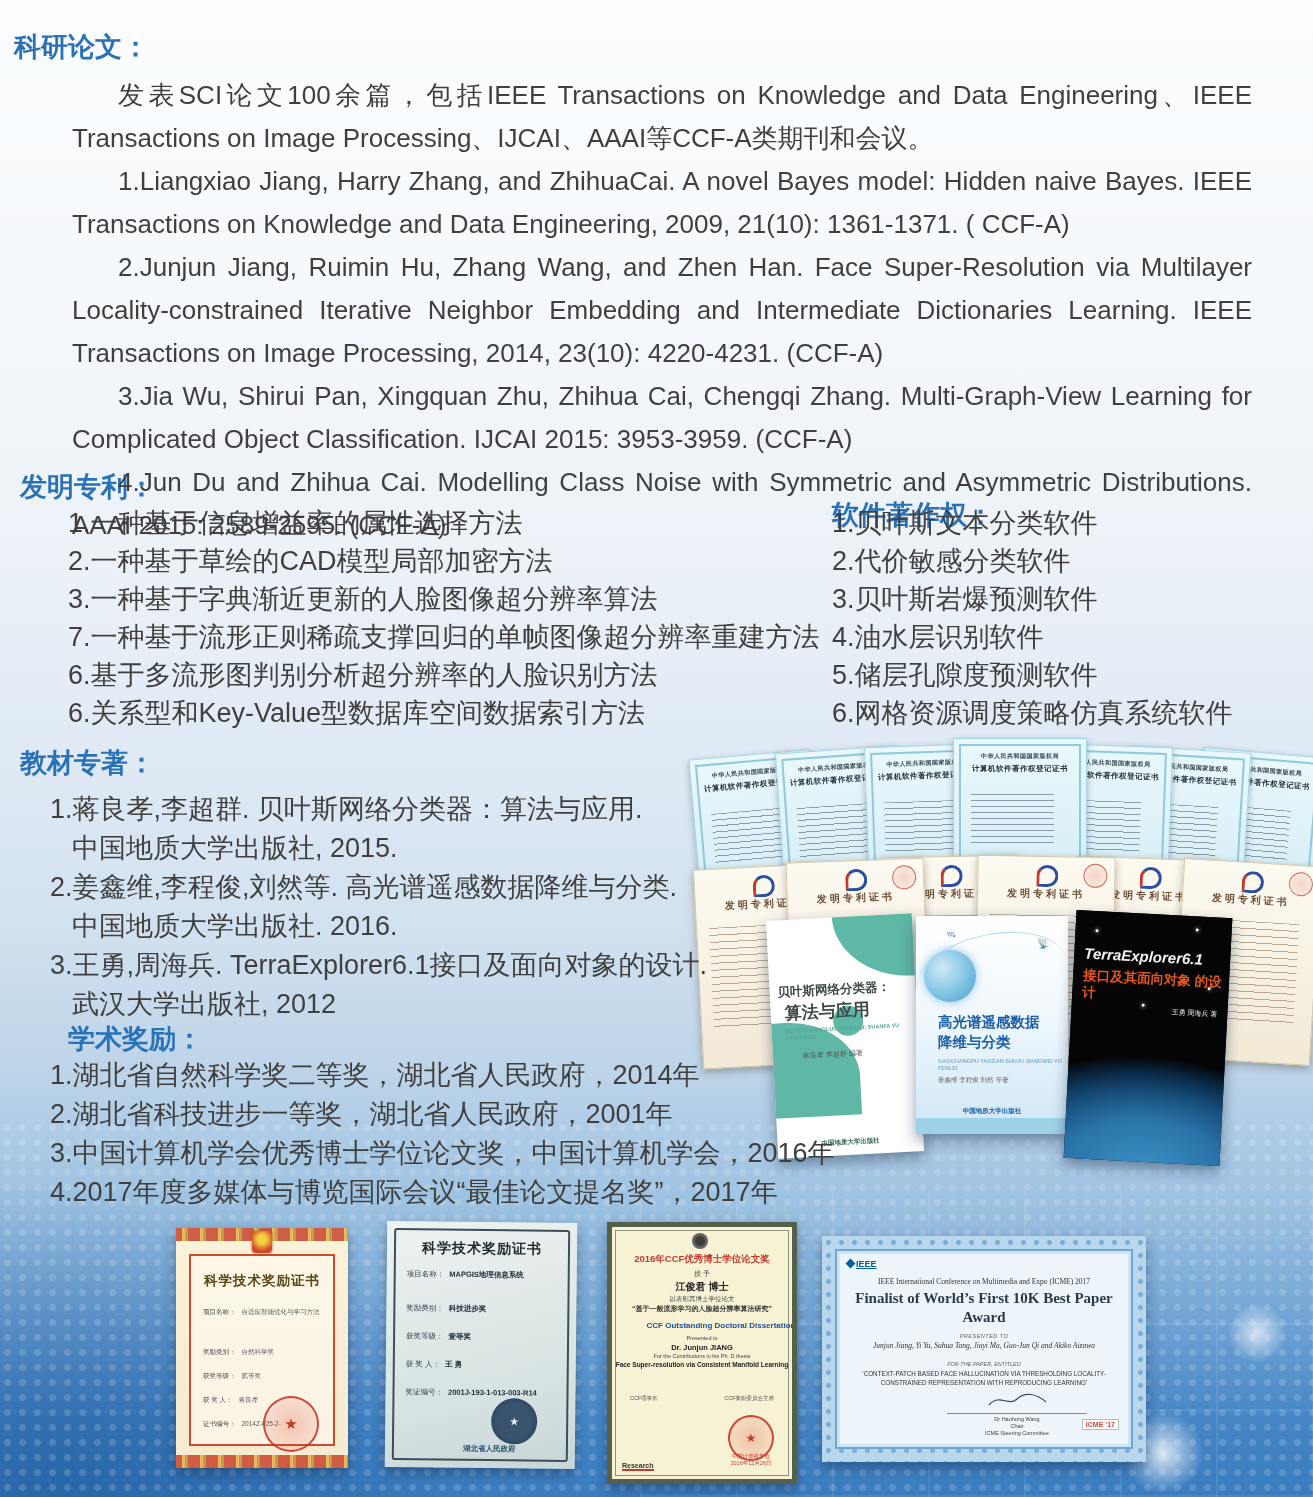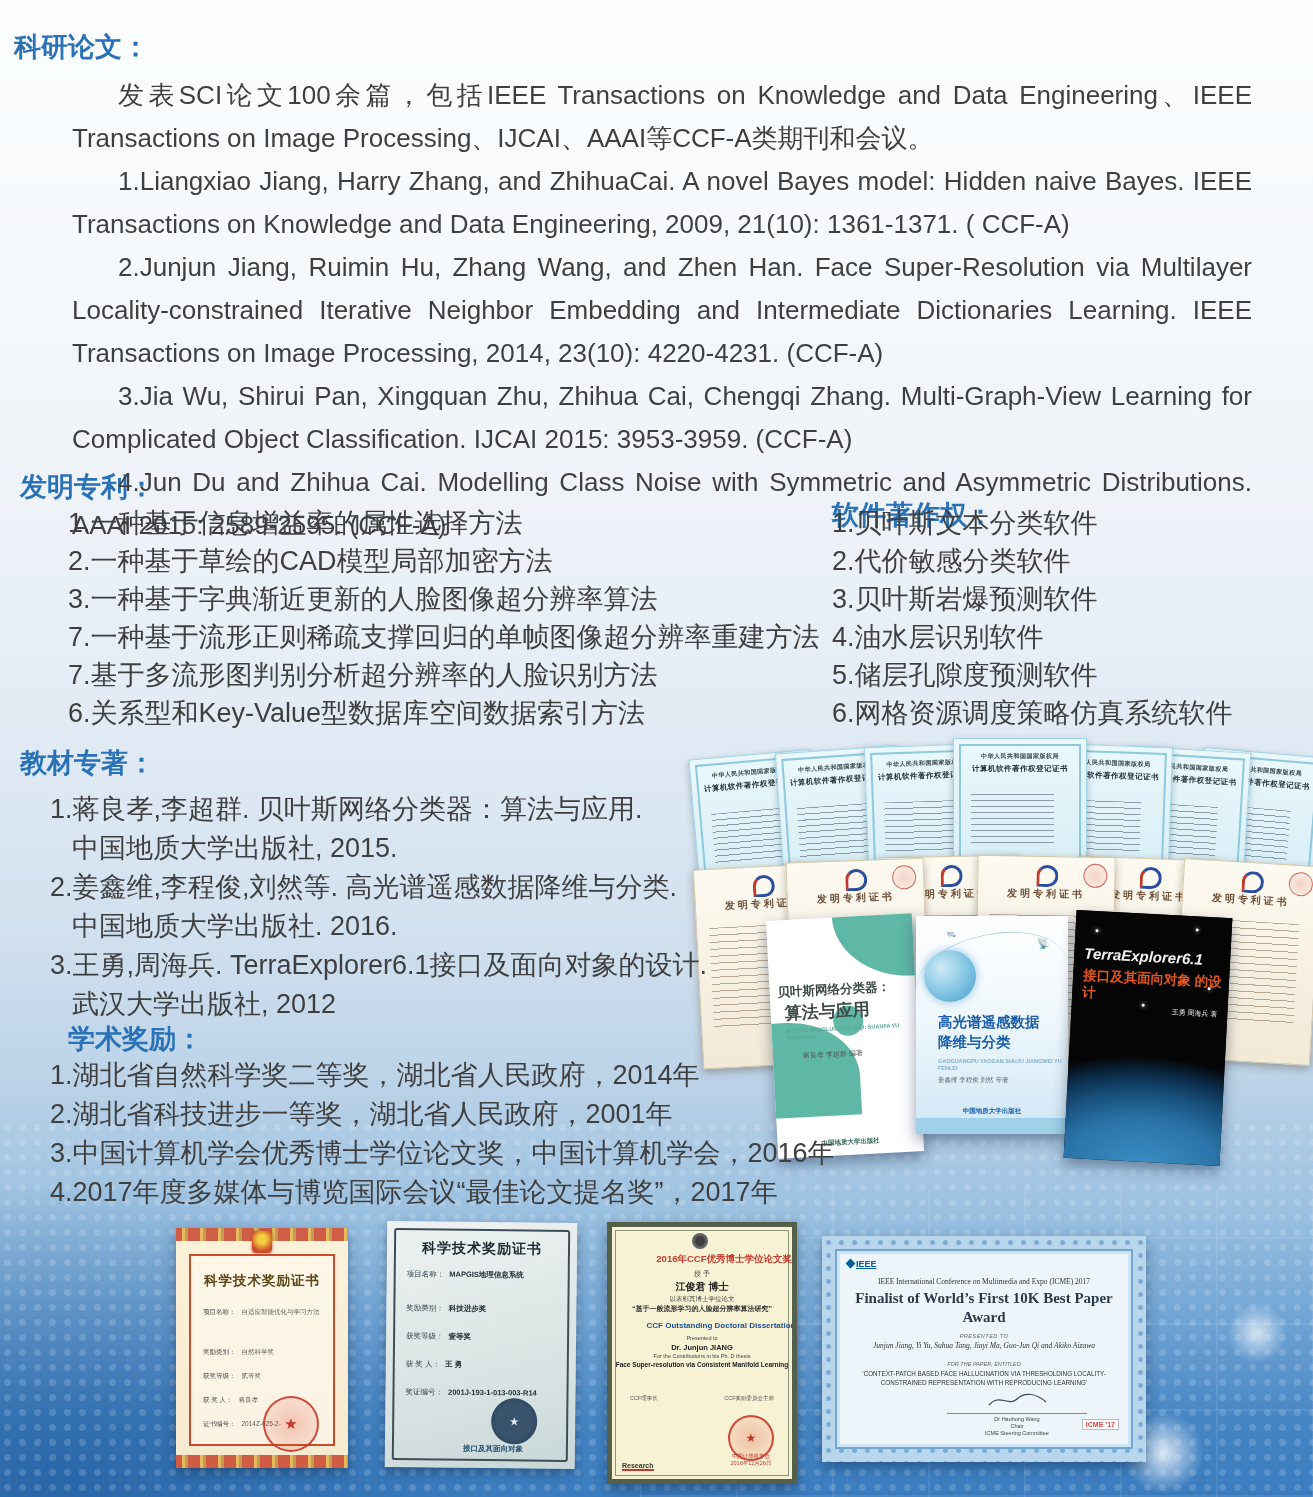--- a/index.html
+++ b/index.html
@@ -99,21 +99,21 @@
   .a2-frame{position:absolute;inset:7px;border:2px solid #3e4e57;border-radius:3px;}
   .a2-t{position:absolute;left:0;top:18px;width:100%;text-align:center;font-family:"Liberation Serif",serif;font-weight:bold;font-size:14px;color:#1d2a30;letter-spacing:1px;}
   .a2-row{position:absolute;left:20px;font-size:7.5px;color:#22323a;font-weight:bold;white-space:nowrap;}
   .a2-row b{font-weight:normal;color:#31424c;margin-right:5px;}
   .a2-seal{position:absolute;left:106px;top:176px;width:46px;height:46px;border-radius:50%;
     background:radial-gradient(circle,#2c4763 55%,#1d3450 80%);opacity:.92;color:#e8eef5;display:flex;align-items:center;justify-content:center;font-size:11px;}
   .a2-date{position:absolute;left:78px;top:222px;font-size:7.5px;color:#24506e;font-weight:bold;}
   #ccf{left:607px;top:1222px;width:180px;height:252px;background:#f7f2d4;border:5px solid #55604a;}
   .ccf-inner{position:absolute;inset:3px;border:1px solid #8a9377;}
   .ccf-logo{position:absolute;left:80px;top:6px;width:16px;height:16px;border-radius:50%;background:radial-gradient(#3d3d3d 35%,#6b6b6b 60%,#3d3d3d);}
-  .ccf-t{position:absolute;left:0;top:26px;width:100%;text-align:right;font-size:9.5px;font-weight:bold;color:#c23b2e;}
+  .ccf-t{position:absolute;left:0;top:26px;width:100%;text-align:center;font-size:9.5px;font-weight:bold;color:#c23b2e;}
   .ccf-c{position:absolute;width:100%;text-align:center;color:#444;}
   .ccf-en{color:#1c4f9c;font-weight:bold;}
   .ccf-seal{left:116px;top:188px;width:42px;height:42px;font-size:12px;}
   .ccf-sig{position:absolute;top:168px;font-size:5.5px;color:#555;}
   .ccf-brand{position:absolute;left:10px;bottom:8px;font-size:7px;font-weight:bold;color:#333;border-bottom:2px solid #c23b2e;}
   .ccf-sealtext{position:absolute;left:104px;top:226px;font-size:5.5px;color:#c23b2e;width:70px;line-height:6.5px;text-align:center;}
   #ieee{left:822px;top:1236px;width:324px;height:226px;background:#b8d6ec;
     background-image:radial-gradient(rgba(70,130,190,.5) 2px,rgba(0,0,0,0) 3px);background-size:13px 13px;}
   .ieee-panel{position:absolute;inset:13px;background:#edf5fb;border:2px solid #6fa6d2;box-shadow:inset 0 0 0 3px #cde4f4;text-align:center;}
   .ieee-org{position:absolute;left:10px;top:8px;font-size:9px;font-weight:bold;color:#00629b;text-decoration:underline;}
@@ -147,21 +147,21 @@
     <p>3.Jia Wu, Shirui Pan, Xingquan Zhu, Zhihua Cai, Chengqi Zhang. Multi-Graph-View Learning for Complicated Object Classification. IJCAI 2015: 3953-3959. (CCF-A)</p>
     <p>4.Jun Du and Zhihua Cai. Modelling Class Noise with Symmetric and Asymmetric Distributions. AAAI 2015: 2589-2595. (CCF-A)</p>
   </div>
 
   <div class="abs h-blue" style="left:20px;top:472px;">发明专利：</div>
   <div class="abs list" style="left:68px;top:504px;">
     <div>1.一种基于信息增益率的属性选择方法</div>
     <div>2.一种基于草绘的CAD模型局部加密方法</div>
     <div>3.一种基于字典渐近更新的人脸图像超分辨率算法</div>
     <div>7.一种基于流形正则稀疏支撑回归的单帧图像超分辨率重建方法</div>
-    <div>7.基于多流形图判别分析超分辨率的人脸识别方法</div>
+    <div>6.基于多流形图判别分析超分辨率的人脸识别方法</div>
     <div>6.关系型和Key-Value型数据库空间数据索引方法</div>
   </div>
 
   <div class="abs h-blue" style="left:832px;top:500px;">软件著作权：</div>
   <div class="abs list" style="left:832px;top:504px;">
     <div>1.贝叶斯文本分类软件</div>
     <div>2.代价敏感分类软件</div>
     <div>3.贝叶斯岩爆预测软件</div>
     <div>4.油水层识别软件</div>
     <div>5.储层孔隙度预测软件</div>
@@ -336,21 +336,21 @@
 
   <div class="abs cert" id="a2">
     <div class="a2-frame"></div>
     <div class="a2-t">科学技术奖励证书</div>
     <div class="a2-row" style="top:48px;"><b>项目名称：</b><span>MAPGIS地理信息系统</span></div>
     <div class="a2-row" style="top:82px;"><b>奖励类别：</b><span>科技进步奖</span></div>
     <div class="a2-row" style="top:110px;"><b>获奖等级：</b><span>壹等奖</span></div>
     <div class="a2-row" style="top:138px;"><b>获 奖 人：</b><span>王  勇</span></div>
     <div class="a2-row" style="top:166px;"><b>奖证编号：</b><span>2001J-193-1-013-003-R14</span></div>
     <div class="a2-seal">★</div>
-    <div class="a2-date">接口及其面向对象</div>
+    <div class="a2-date">湖北省人民政府</div>
   </div>
 
   <div class="abs cert" id="ccf">
     <div class="ccf-inner"></div>
     <div class="ccf-logo"></div>
     <div class="ccf-t">2016年CCF优秀博士学位论文奖</div>
     <div class="ccf-c" style="top:42px;font-size:7px;">授  予</div>
     <div class="ccf-c" style="top:53px;font-size:10px;font-weight:bold;color:#222;">江俊君 博士</div>
     <div class="ccf-c" style="top:68px;font-size:6.5px;">以表彰其博士学位论文</div>
     <div class="ccf-c" style="top:77px;font-size:7px;font-weight:bold;color:#333;">“基于一般流形学习的人脸超分辨率算法研究”</div>

